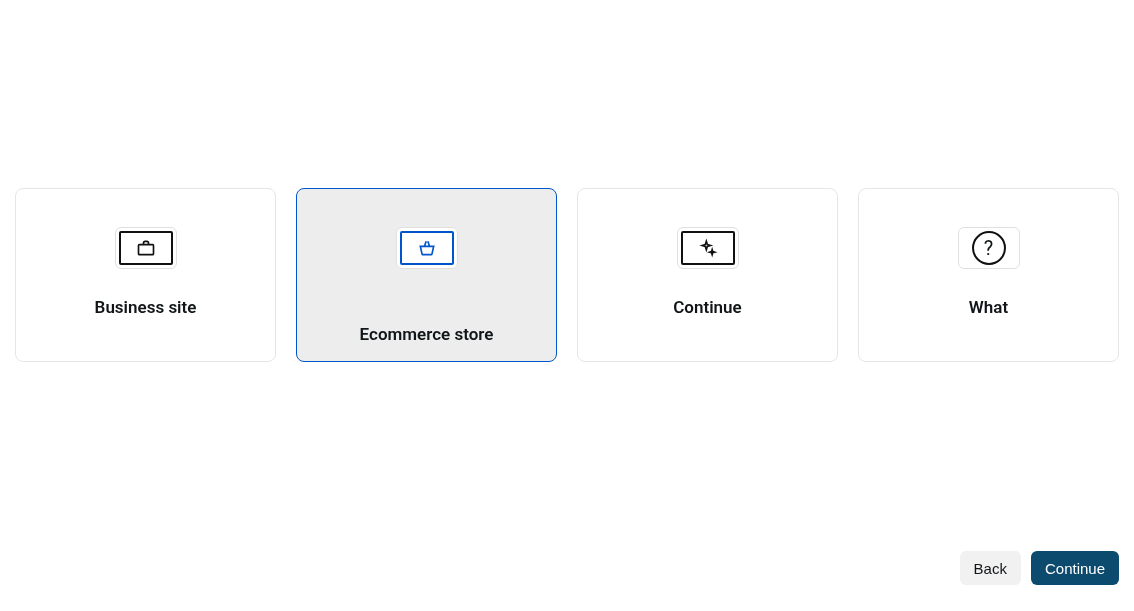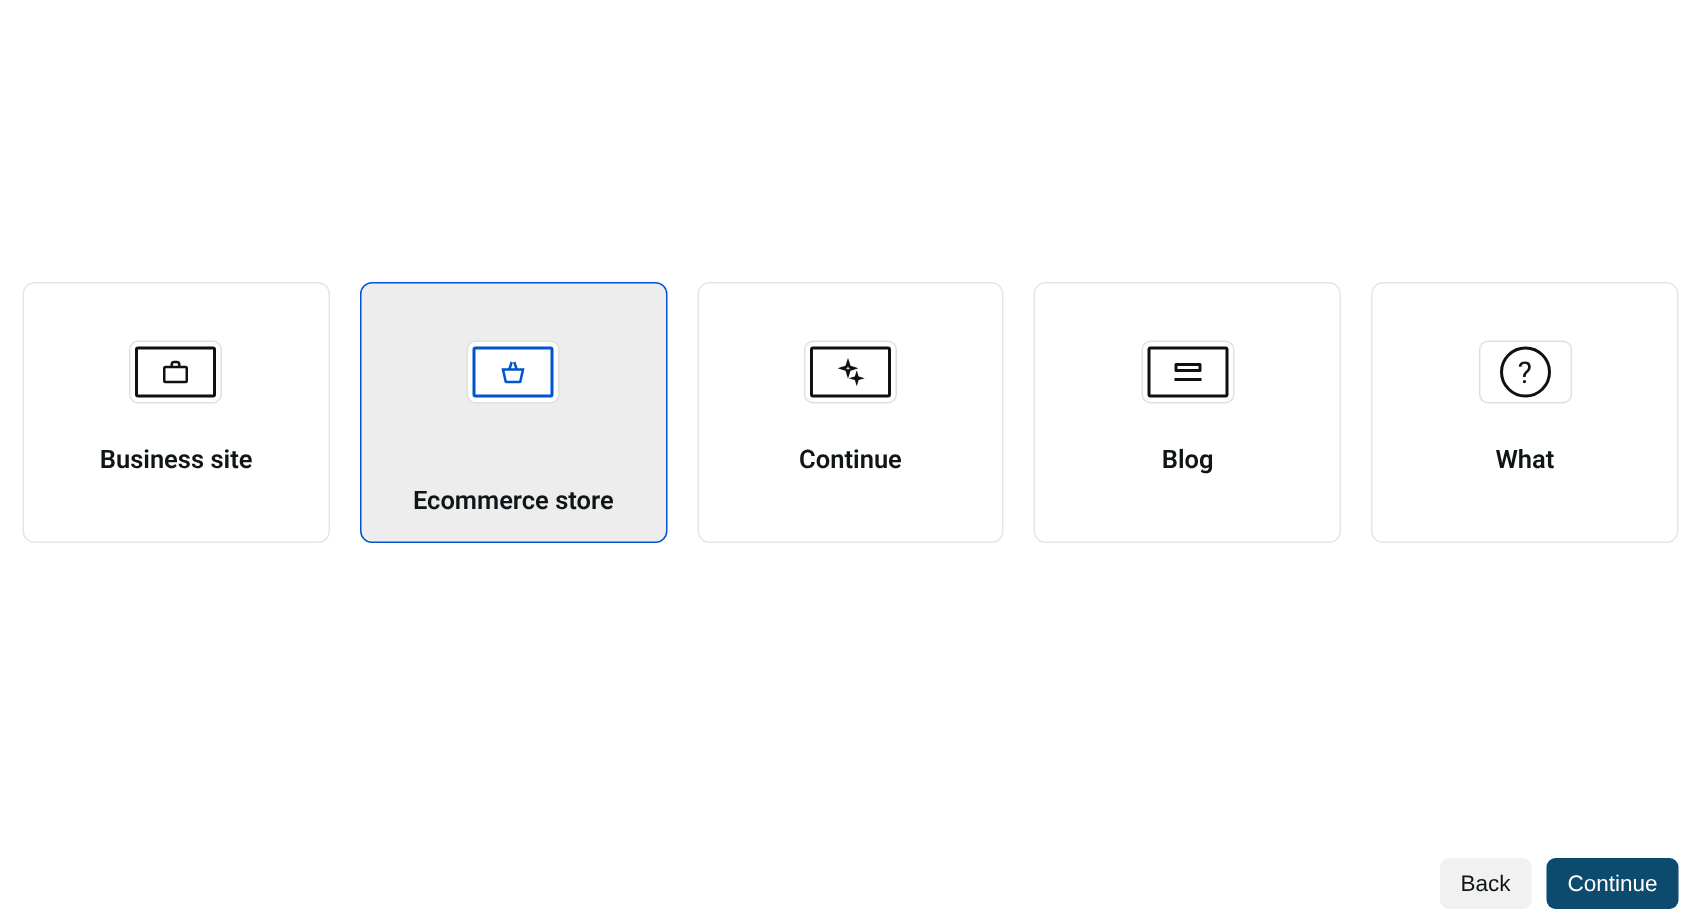--- a/index.html
+++ b/index.html
@@ -75,21 +75,21 @@
     }
     .card-label {
       font-size: 17px;
       font-weight: 600;
       color: #101517;
     }
     
     .actions {
       position: absolute;
       right: 15px;
-      bottom: 5px;
+      bottom: 26px;
       display: flex;
       gap: 10px;
     }
     .btn {
       height: 34px;
       padding: 0 14px;
       border-radius: 6px;
       font-size: 15px;
       font-weight: 500;
       border: none;
@@ -164,31 +164,20 @@
         <div class="icon-inner">
           <svg class="glyph" viewBox="0 0 24 24" fill="none" stroke="#111" stroke-width="2">
             <path d="M10 4 l1.2 3.8 L15 9 l-3.8 1.2 L10 14 l-1.2 -3.8 L5 9 l3.8 -1.2 Z"></path>
             <path d="M17 14 l.7 2.3 L20 17 l-2.3 .7 L17 20 l-.7 -2.3 L14 17 l2.3 -.7 Z"></path>
           </svg>
         </div>
       </div>
       <div class="card-label">Continue</div>
     </div>
 
-    <div class="card">
-      <div class="icon-tile">
-        <div class="icon-inner">
-          <div class="blog-lines">
-            <div class="l1"></div>
-            <div class="l2"></div>
-          </div>
-        </div>
-      </div>
-      <div class="card-label">Blog</div>
-    </div>
 
     <div class="card">
       <div class="icon-tile no-frame">
         <div class="icon-inner">
           <div class="circle-q">?</div>
         </div>
       </div>
       <div class="card-label">What</div>
     </div>
 

